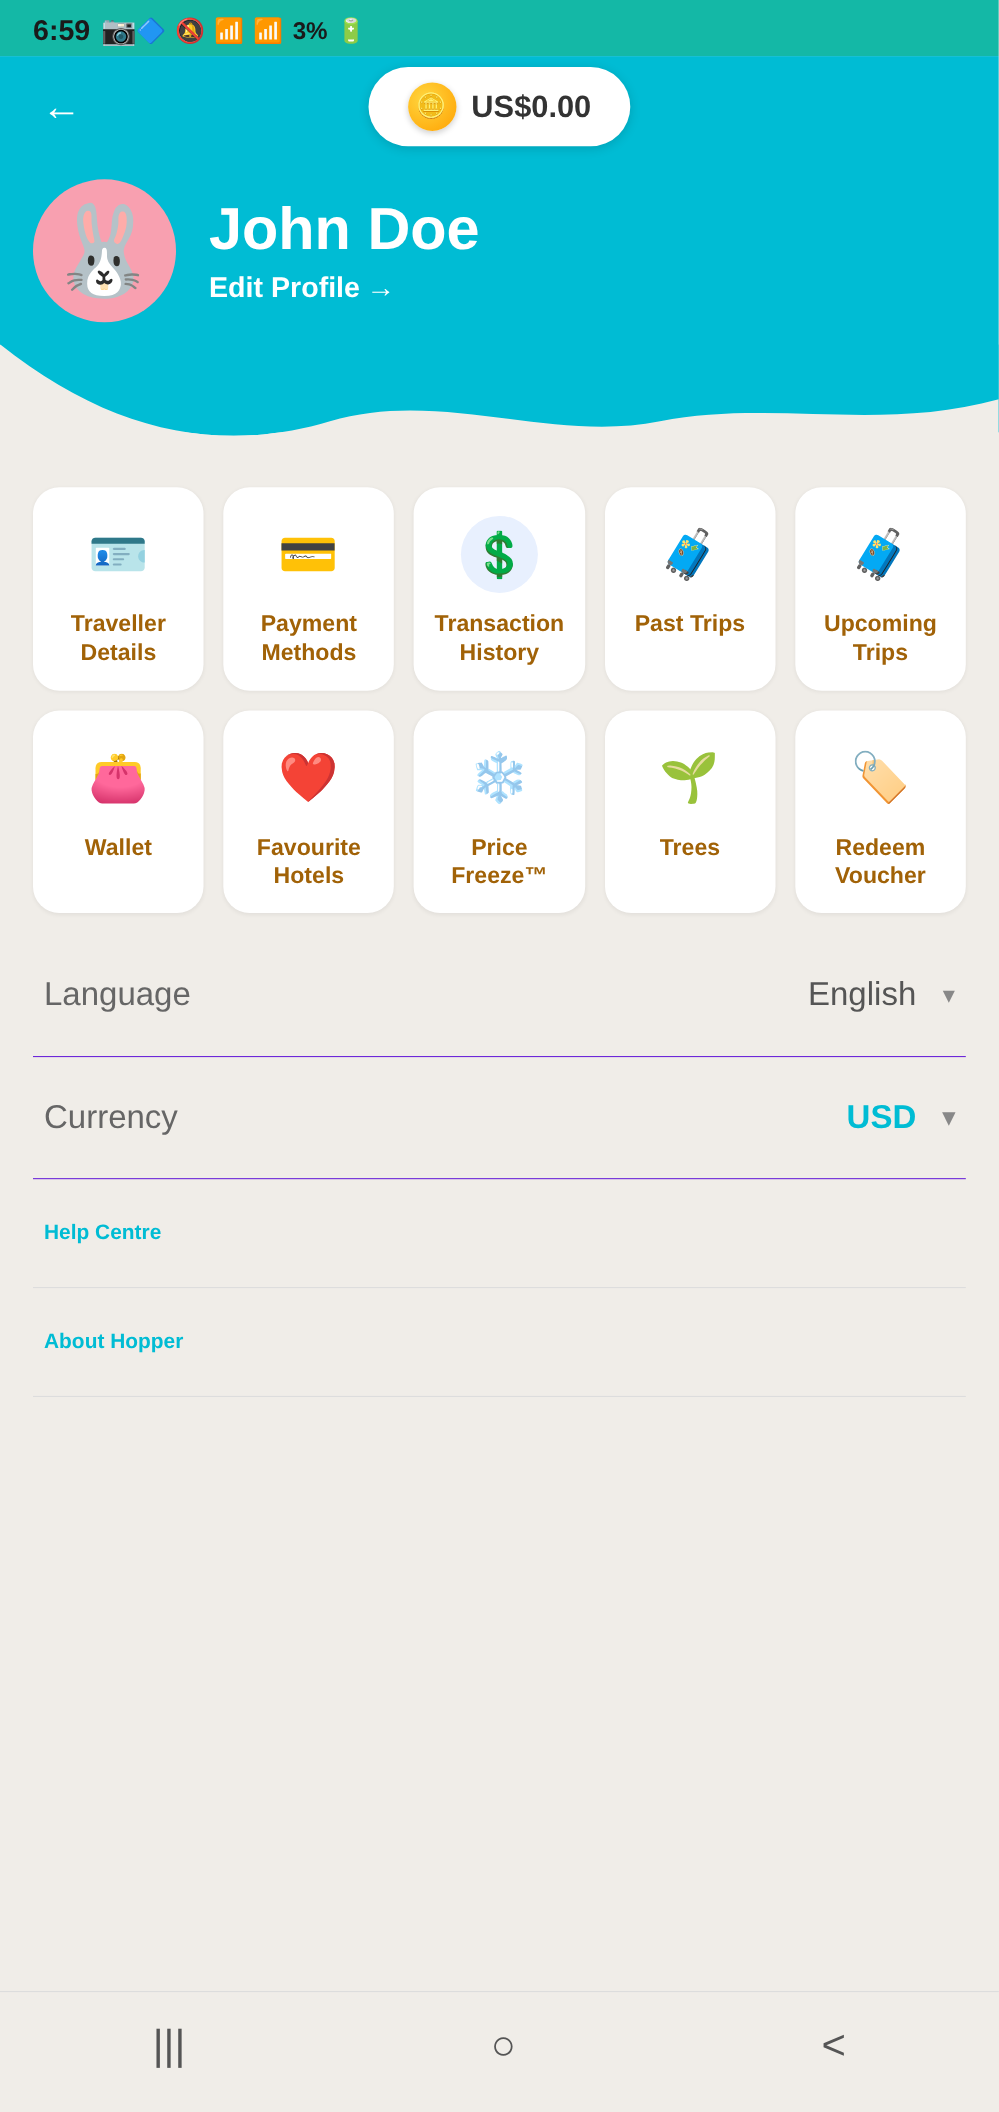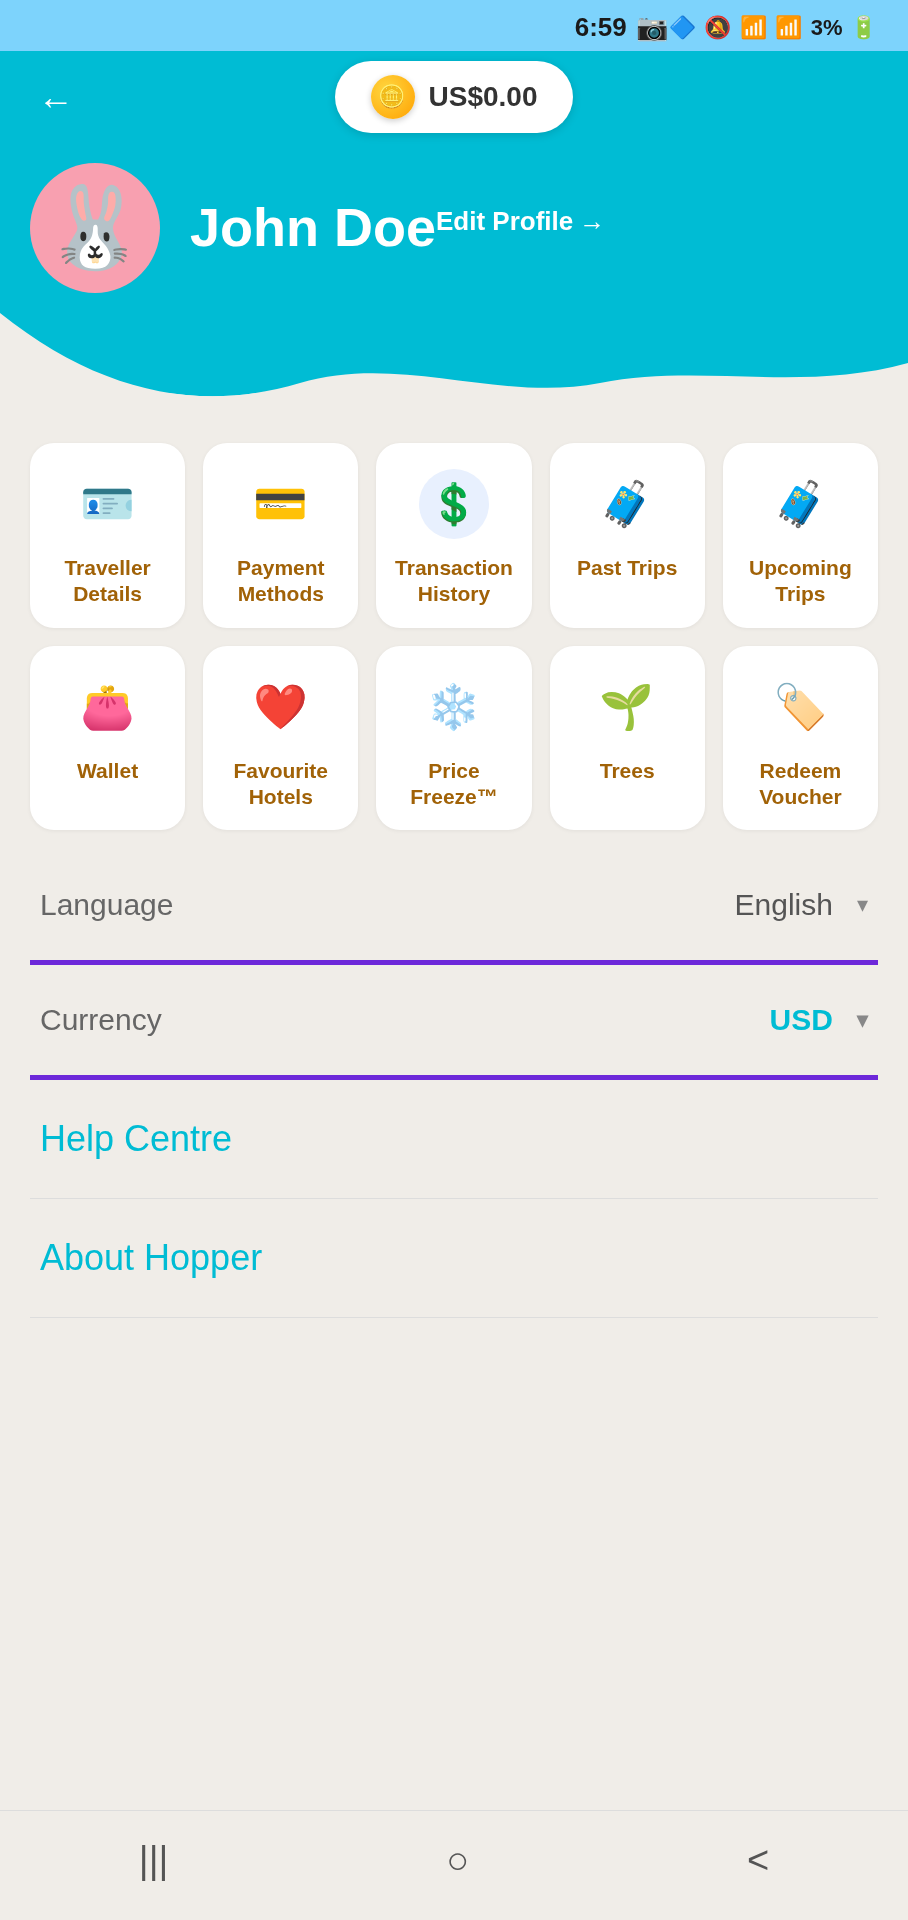--- a/index.html
+++ b/index.html
@@ -8,23 +8,23 @@
       width: 908px;
       min-height: 1920px;
       font-family: -apple-system, BlinkMacSystemFont, 'Segoe UI', sans-serif;
       background: #f0ede8;
       position: relative;
       overflow-x: hidden;
     }
 
     
     .status-bar {
-      background: #7dd3fc;
-      display: flex;
-      justify-content: flex-end;
+      background: #14b8a6;
+      display: flex;
+      justify-content: flex-start;
       align-items: center;
       padding: 12px 30px 8px 30px;
       color: #1a1a1a;
       font-size: 26px;
       font-weight: 600;
     }
     .status-left { display: flex; align-items: center; gap: 10px; }
     .status-right { display: flex; align-items: center; gap: 8px; font-size: 22px; }
 
     
@@ -91,21 +91,21 @@
       overflow: hidden;
       display: flex;
       align-items: center;
       justify-content: center;
       flex-shrink: 0;
     }
     .avatar-emoji {
       font-size: 80px;
       line-height: 1;
     }
-    .profile-info { display: flex; }
+    .profile-info { display: flex; flex-direction: column; }
     .profile-name {
       font-size: 54px;
       font-weight: 800;
       color: white;
       line-height: 1.1;
     }
     .edit-profile-link {
       color: white;
       font-size: 26px;
       font-weight: 600;
@@ -171,21 +171,21 @@
     
     .settings-list {
       background: #f0ede8;
       margin-top: 20px;
     }
     .settings-row {
       display: flex;
       align-items: center;
       justify-content: space-between;
       padding: 38px 10px;
-      border-bottom: 5px solid #6d28d9;
+      border-bottom: 1px solid #6d28d9;
       cursor: pointer;
     }
     .settings-label {
       font-size: 30px;
       color: #666;
     }
     .settings-value {
       display: flex;
       align-items: center;
       gap: 24px;
@@ -198,22 +198,22 @@
       color: #888;
     }
 
     
     .link-row {
       padding: 38px 10px;
       border-bottom: 1px solid #ddd;
       cursor: pointer;
     }
     .link-text {
-      font-size: 36px;
-      font-weight: 400;
+      font-size: 19px;
+      font-weight: 700;
     }
     .link-text.cyan { color: #00bcd4; }
     .link-text.red { color: #e53935; }
 
     
     .bottom-nav {
       position: fixed;
       bottom: 0;
       width: 908px;
       background: #f0ede8;

